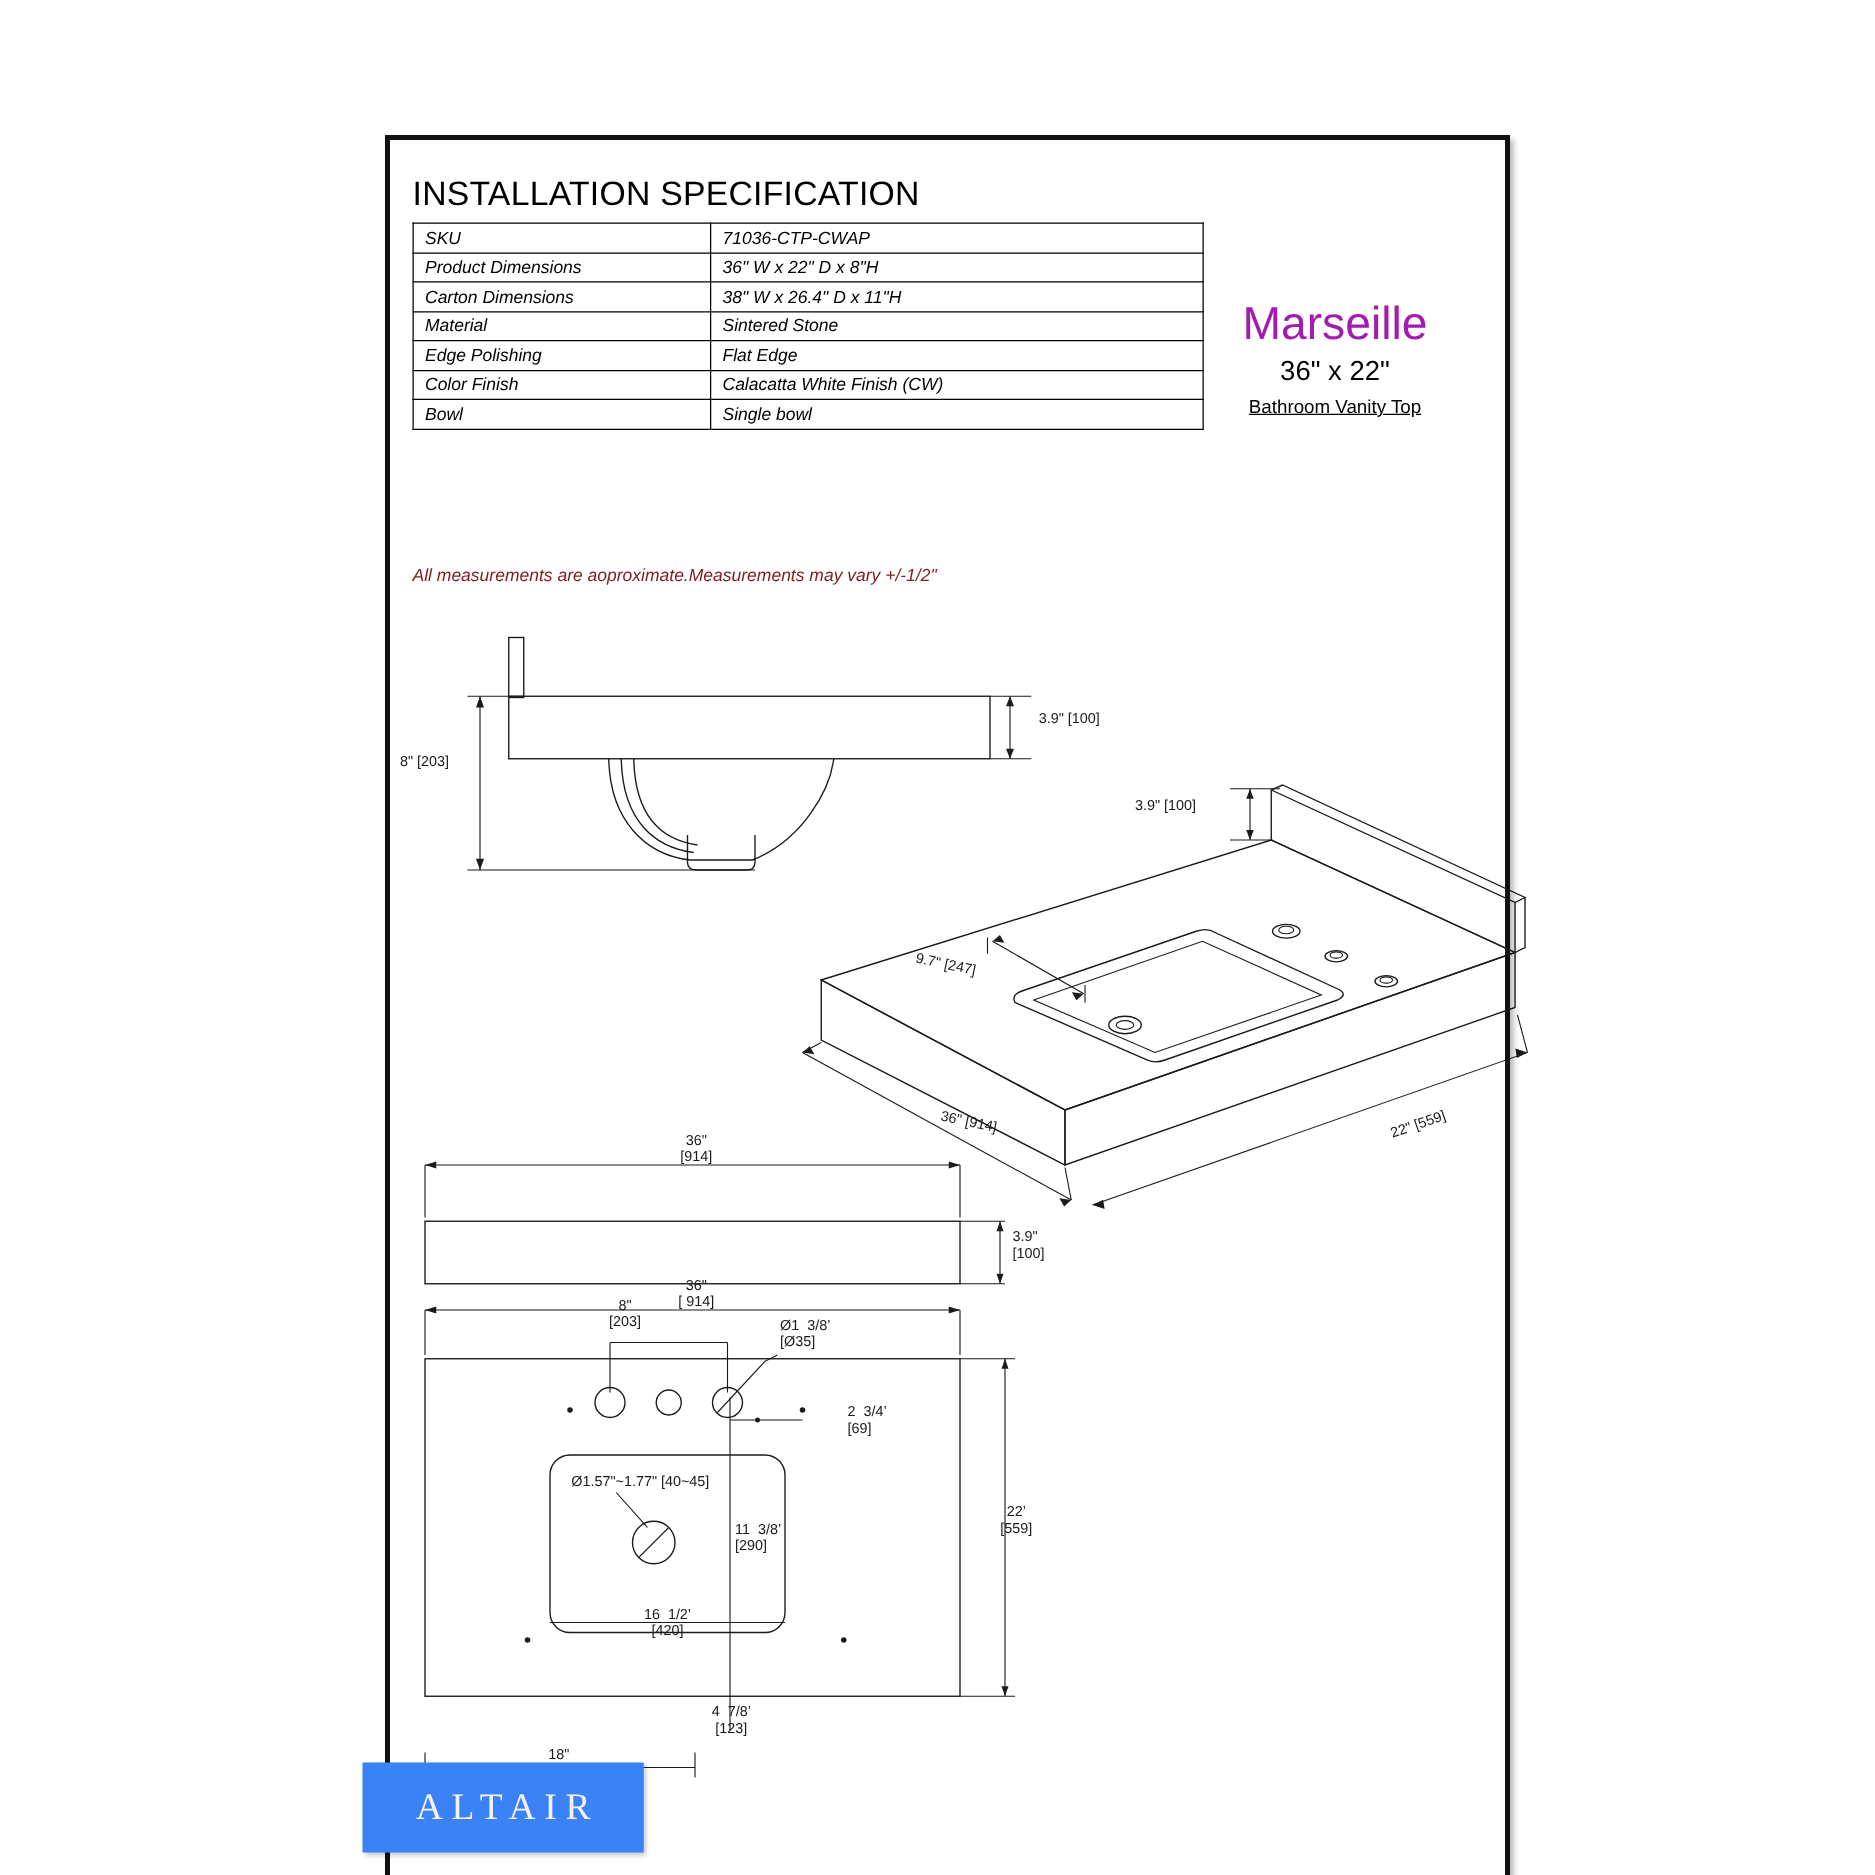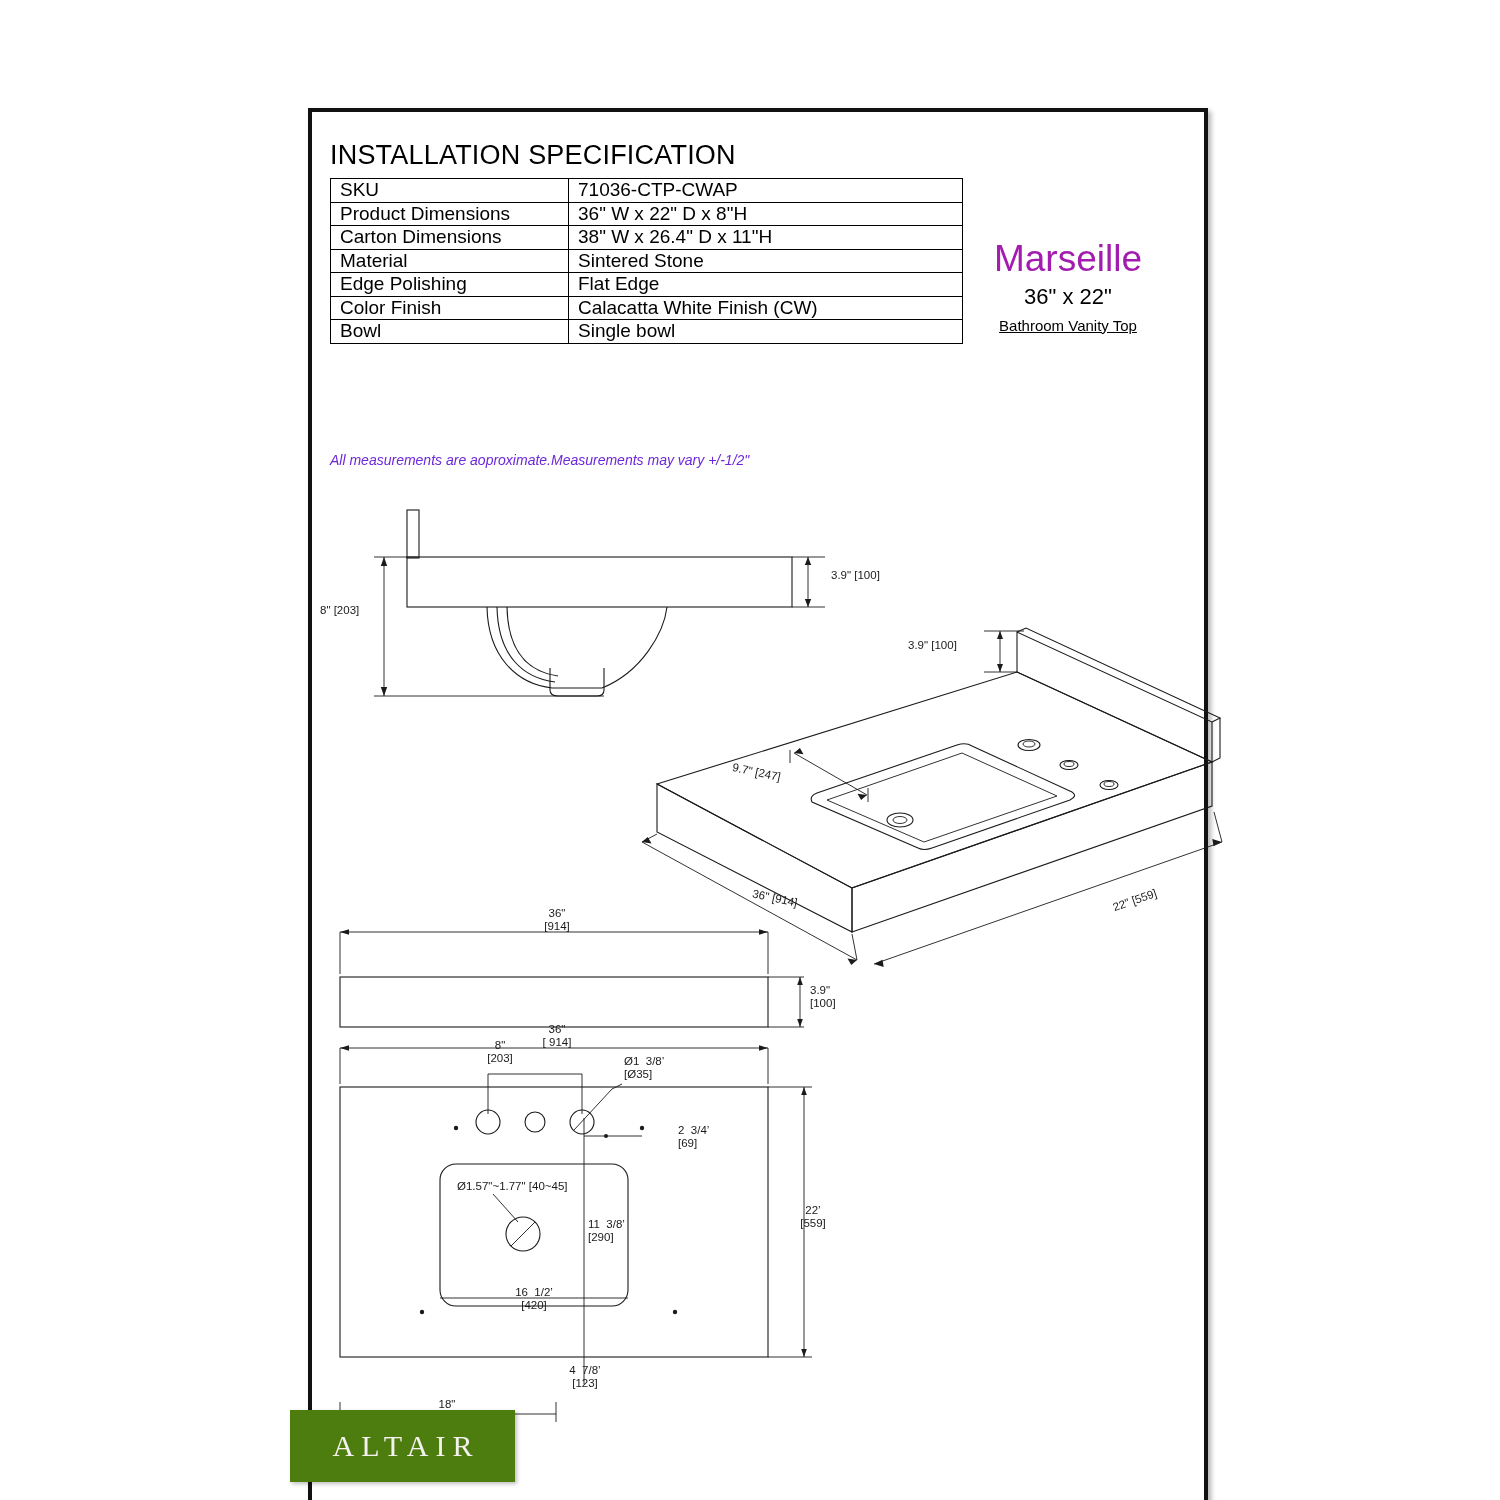--- a/index.html
+++ b/index.html
@@ -31,34 +31,35 @@
 
   
   #spec-table{
     position:absolute;left:18px;top:66px;
     width:612px;border-collapse:collapse;
     table-layout:fixed;
   }
   #spec-table td{
     border:1.6px solid #000;
     height:22.5px;
-    font-size:19px;
+    font-size:14px;
     padding:0 0 0 9px;
     color:#000;
     vertical-align:middle;
     line-height:1.05;
     white-space:nowrap;
     overflow:hidden;
+    font-style:italic;
   }
   #spec-table td.k{width:228px;}
   #spec-table td.v{width:384px;}
 
   #measure-note{
     position:absolute;left:18px;top:340px;
-    font-size:14px;font-style:italic;color:#6d28d9;white-space:nowrap;
+    font-size:14px;font-style:italic;color:#7f1d1d;white-space:nowrap;
   }
 
   
   #title-block{
     position:absolute;left:636px;top:128px;width:240px;text-align:center;
   }
   #product-name{font-size:37px;color:#a21caf;line-height:1.05;}
   #product-size{font-size:22px;color:#000;margin-top:6px;line-height:1.05;}
   #product-type{font-size:15px;color:#000;margin-top:10px;line-height:1.05;text-decoration:underline;}
 
@@ -71,21 +72,21 @@
 
   svg{position:absolute;left:0;top:0;overflow:visible;}
   .ln{stroke:#1b1b1b;stroke-width:1.1;fill:none;}
   .thin{stroke:#1b1b1b;stroke-width:.9;fill:none;}
   .dotfill{fill:#1b1b1b;}
 
   
   #logo-box{
     position:absolute;left:290px;top:1410px;
     width:225px;height:72px;
-    background:#4d7c0f;
+    background:#3b82f6;
     display:flex;align-items:center;justify-content:center;
     box-shadow:2px 2px 4px rgba(0,0,0,.25);
   }
   #logo-text{
     color:#f4f1ee;font-family:"Liberation Serif", serif;
     font-size:30px;letter-spacing:7px;padding-left:7px;
   }
 </style>
 </head>
 <body>

